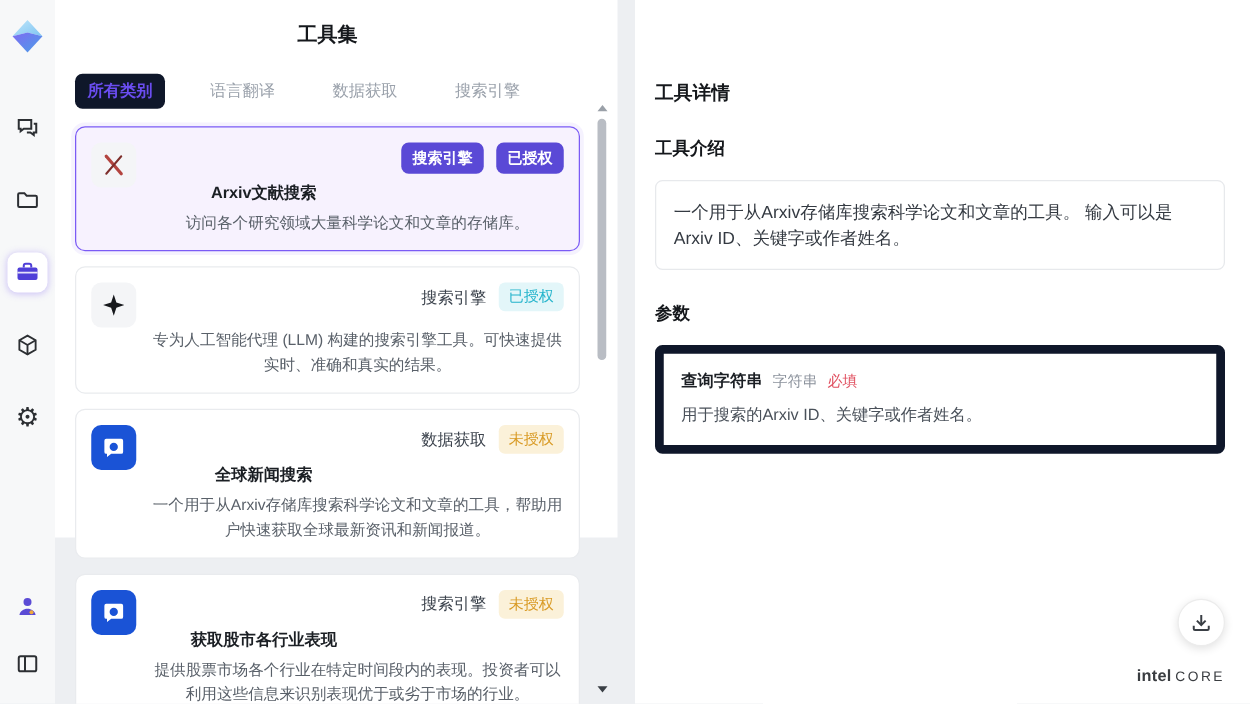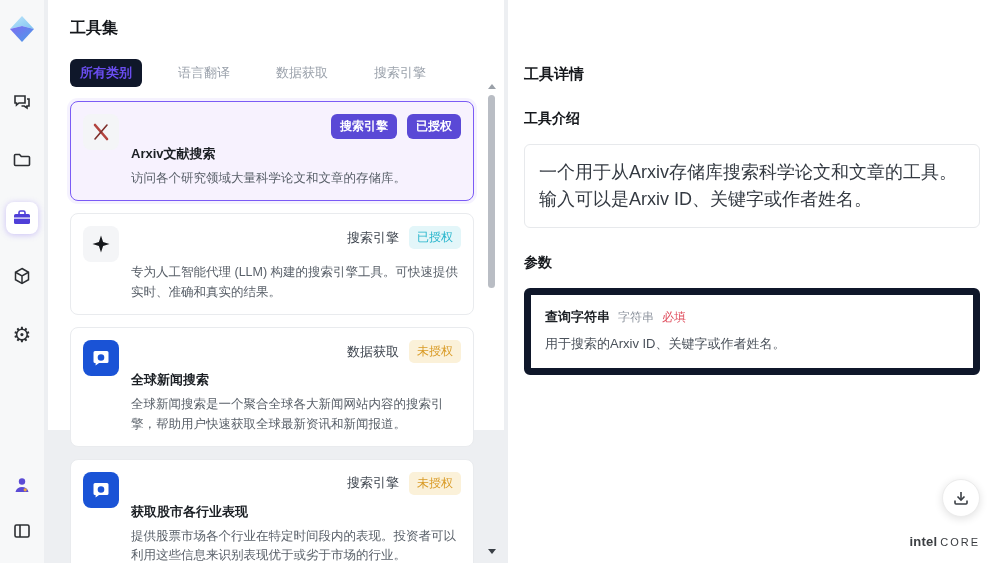--- a/index.html
+++ b/index.html
@@ -12,21 +12,21 @@
           display:flex; flex-direction:column; align-items:center; z-index:5; }
   .rail-logo { margin-top:14px; width:30px; height:30px; cursor:pointer; }
   .rail-nav { margin-top:42px; display:flex; flex-direction:column; align-items:center; gap:26px; }
   .rail-item { width:32px; height:32px; display:flex; align-items:center; justify-content:center;
                border-radius:8px; cursor:pointer; color:#2c2f33; }
   .rail-item.active { background:#ffffff; box-shadow:0 1px 6px rgba(120,90,240,.35); color:#4f3fd8; }
   .rail-bottom { margin-top:auto; display:flex; flex-direction:column; align-items:center; gap:14px; margin-bottom:16px; }
   .gear-glyph { font-size:21px; line-height:1; color:#2c2f33; }
 
   
-  .panel-left { position:absolute; left:48px; top:0; width:456px; height:430px; background:#ffffff; }
+  .panel-left { position:absolute; left:38px; top:0; width:456px; height:430px; background:#ffffff;text-align:center; }
   .panel-right{ position:absolute; left:508px; top:0; width:492px; height:563px; background:#ffffff; }
 
   
   .pl-inner { padding:18px 30px 0 22px; height:100%; position:relative; }
   .pl-title { font-size:16px; font-weight:bold; color:#15181c; }
   .tabs { display:flex; align-items:center; gap:26px; margin-top:20px; }
   .tab { font-size:13px; color:#9aa1ab; cursor:pointer; padding:5px 10px; border-radius:6px; white-space:nowrap; }
   .tab.active { color:#6a4df0; background:#0f172a; font-weight:bold; }
 
   .cards { margin-top:14px; display:flex; flex-direction:column; gap:12px; }
@@ -51,21 +51,21 @@
   .sb-arrow { width:0; height:0; border-left:4px solid transparent; border-right:4px solid transparent; margin:0 auto; }
   .sb-arrow.up { border-bottom:5px solid #9aa0a8; }
   .sb-arrow.down { border-top:5px solid #3a3f45; position:absolute; bottom:0; left:0; }
   .sb-thumb { width:7px; height:193px; background:#b9bdc4; border-radius:4px; margin-top:6px; }
 
   
   .pr-inner { padding:18px 20px 0 16px; }
   .pr-title { font-size:15px; font-weight:bold; color:#15181c;margin-top:47px; }
   .section-title { font-size:14px; font-weight:bold; color:#15181c; margin-top:26px; }
   .info-box { margin-top:16px; border:1px solid #e7e9ec; border-radius:6px; background:#fff;
-              padding:14px 14px; font-size:18px; color:#343a42; line-height:1.5; }
+              padding:14px 14px; font-size:14px; color:#343a42; line-height:1.5; }
   .param-box { margin-top:16px; border:7px solid #0f172a; border-radius:6px; background:#fff;
                padding:13px 14px 15px 14px; }
   .param-head { display:flex; align-items:baseline; gap:8px; }
   .param-name { font-size:13px; font-weight:bold; color:#1b1f24; }
   .param-type { font-size:12px; color:#8b929c; }
   .param-required { font-size:12px; color:#e04f5f; }
   .param-desc { margin-top:9px; font-size:13px; color:#4a515a; }
 
   
   .fab { position:absolute; right:20px; bottom:46px; width:38px; height:38px; border-radius:50%;
@@ -192,21 +192,21 @@
         </div>
 
         <div class="card">
           <div class="tool-icon blue">
             <svg width="20" height="20" viewBox="0 0 20 20">
               <path fill-rule="evenodd" d="M4 3h12a1.5 1.5 0 0 1 1.5 1.5v9A1.5 1.5 0 0 1 16 15H8l-3.4 2.6V15H4a1.5 1.5 0 0 1-1.5-1.5v-9A1.5 1.5 0 0 1 4 3zm6 3.2a3.3 3.3 0 1 0 0 6.6 3.3 3.3 0 0 0 0-6.6z" fill="#ffffff"></path>
             </svg>
           </div>
           <div class="card-body">
             <div class="card-title">全球新闻搜索</div>
-            <div class="card-desc">全球新闻搜索是一个聚合全球各大新闻网站内容的搜索引擎，帮助用户快速获取全球最新资讯和新闻报道。</div>
+            <div class="card-desc">一个用于从Arxiv存储库搜索科学论文和文章的工具，帮助用户快速获取全球最新资讯和新闻报道。</div>
           </div>
           <div class="card-badges">
             <span class="cat-text">数据获取</span>
             <span class="badge-unauth">未授权</span>
           </div>
         </div>
 
         <div class="card">
           <div class="tool-icon blue">
             <svg width="20" height="20" viewBox="0 0 20 20">

